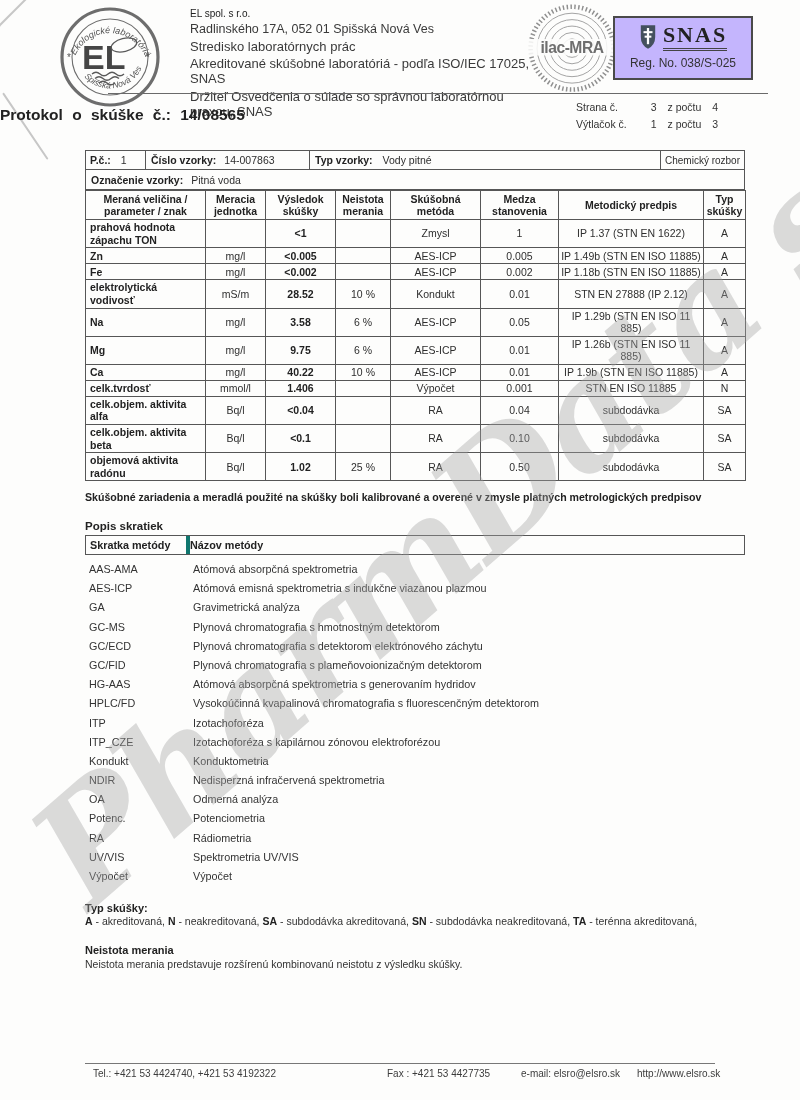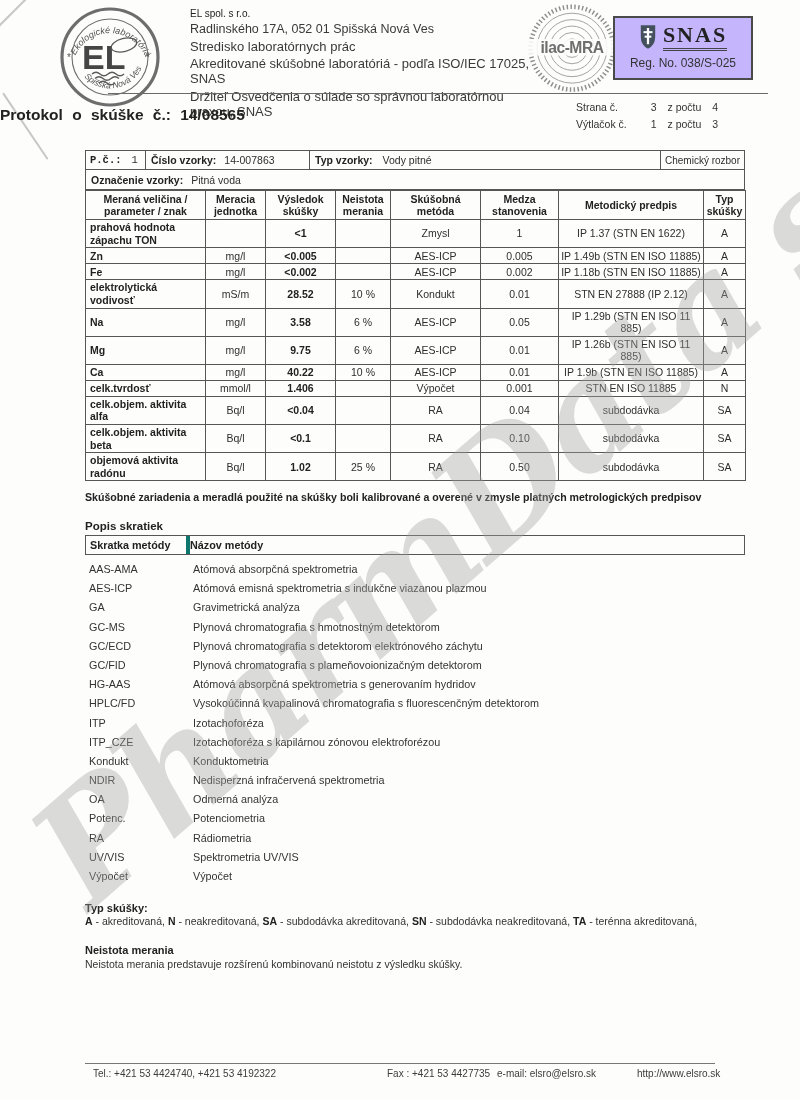--- a/index.html
+++ b/index.html
@@ -43,21 +43,21 @@
   .pi-label { width:64px; }
 
   .doc-title { position:absolute; left:0; top:106px; width:800px; 
     font-size:15.5px; font-weight:bold; color:#222; word-spacing:5px; }
 
   
   .content { position:absolute; left:85px; top:150px; width:660px; z-index:2; }
 
   .sample-rowA { display:flex; height:20px; border:1px solid #565656; font-size:10.5px; align-items:stretch; }
   .sample-rowA > div { display:flex; align-items:center; }
-  .cell-pc { width:60px; border-right:1px solid #565656; padding-left:4px; gap:10px;font-family:Liberation Mono, monospace; }
+  .cell-pc { width:60px; border-right:1px solid #565656; padding-left:4px; gap:10px; }
   .cell-cislo { width:164px; border-right:1px solid #565656; padding-left:5px; gap:8px; }
   .cell-typ { flex:1; padding-left:5px; gap:10px; }
   .cell-rozbor { width:84px; border-left:1px solid #565656; justify-content:center; font-size:10px; }
   .sample-rowB { display:flex; align-items:center; height:20px; border:1px solid #565656; border-top:none;
     font-size:10.5px; padding-left:5px; gap:8px; }
   .lbl { font-weight:bold; color:#222; }
 
   table.results { width:660px; border-collapse:collapse; table-layout:fixed; }
   table.results th, table.results td { border:1px solid #565656; font-size:10.5px;
     text-align:center; vertical-align:middle; padding:1px 2px; line-height:1.2; color:#2e2e2e; }
@@ -82,21 +82,21 @@
   .legend-title { margin-top:16px; font-size:11px; font-weight:bold; color:#222; }
   .legend-line { font-size:10.5px; color:#333; line-height:1.45; }
   .legend-line b { color:#222; }
 
   .unc-title { margin-top:15px; font-size:11px; font-weight:bold; color:#222; }
   .unc-text { font-size:10.5px; color:#333; margin-top:2px; }
 
   
   .footer { position:absolute; left:85px; top:1063px; width:630px; border-top:1px solid #777; }
   .footer span { position:absolute; top:4px; font-size:10px; color:#3c3c3c; white-space:nowrap; }
-  .f-tel { left:8px; } .f-fax { left:272px;padding-left:30px; } .f-mail { left:412px; } .f-web { left:552px; }
+  .f-tel { left:8px; } .f-fax { left:272px;padding-left:30px; } .f-mail { left:436px; } .f-web { left:552px; }
 
   svg text { font-family:"Liberation Sans","DejaVu Sans",sans-serif; }
 </style>
 </head>
 <body>
 
 <div class="page">
 
   <div class="scr scr1"></div>
   <div class="scr scr2"></div>

